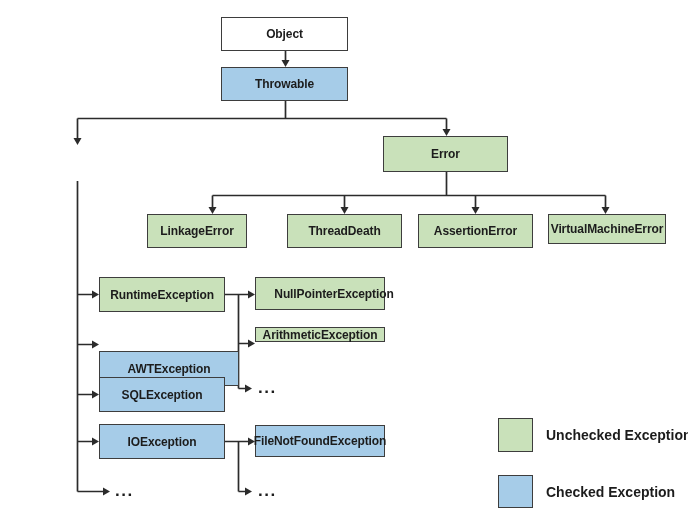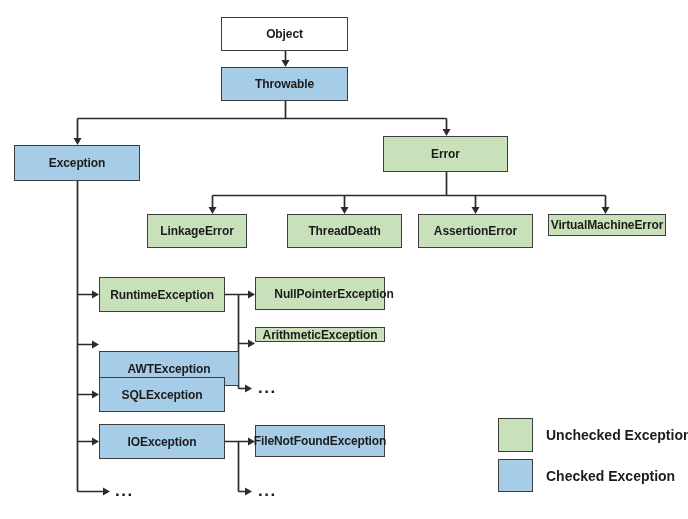--- a/index.html
+++ b/index.html
@@ -81,31 +81,30 @@
       <polygon points="103,487.5 103,495.5 110,491.5"></polygon>
       <polygon points="245,384.5 245,392.5 252,388.5"></polygon>
       <polygon points="245,487.5 245,495.5 252,491.5"></polygon>
     </g>
   </svg>
 
   <div class="node" style="left:221px;top:17px;width:127px;height:34px;">Object</div>
 
   <div class="node blue" style="left:221px;top:67px;width:127px;height:34px;">Throwable</div>
 
-  <div class="node blue" style="left:14px;top:145px;width:126px;height:36px;">Exception</div>
 
   <div class="node green" style="left:383px;top:136px;width:125px;height:36px;">Error</div>
 
   <div class="node green" style="left:147px;top:214px;width:100px;height:34px;">LinkageError</div>
 
   <div class="node green" style="left:287px;top:214px;width:115px;height:34px;">ThreadDeath</div>
 
   <div class="node green" style="left:418px;top:214px;width:115px;height:34px;">AssertionError</div>
 
-  <div class="node green" style="left:548px;top:214px;width:118px;height:22px;">VirtualMachineError</div>
+  <div class="node green" style="left:548px;top:214px;width:118px;height:30px;">VirtualMachineError</div>
 
   <div class="node green" style="left:99px;top:277px;width:126px;height:35px;">RuntimeException</div>
 
   <div class="node green" style="left:255px;top:277px;width:130px;height:33px;padding-left:28px;">NullPointerException</div>
 
   <div class="node blue" style="left:99px;top:327px;width:140px;height:35px;margin-top:24px;">AWTException</div>
 
   <div class="node green" style="left:255px;top:327px;width:130px;height:15px;">ArithmeticException</div>
 
   <div class="node blue" style="left:99px;top:377px;width:126px;height:35px;">SQLException</div>
@@ -115,18 +114,18 @@
   <div class="node blue" style="left:255px;top:425px;width:130px;height:32px;">FileNotFoundException</div>
 
   <span class="dots" style="left:115px;top:482px;">...</span>
   <span class="dots" style="left:258px;top:379px;">...</span>
   <span class="dots" style="left:258px;top:482px;">...</span>
 
   <div class="legend-row" style="left:498px;top:418px;">
     <span class="swatch green"></span>
     <span class="legend-label">Unchecked Exception</span>
   </div>
-  <div class="legend-row" style="left:498px;top:459px;">
+  <div class="legend-row" style="left:498px;top:475px;">
     <span class="swatch blue"></span>
     <span class="legend-label">Checked Exception</span>
   </div>
 
 </div>
 
 </body></html>

